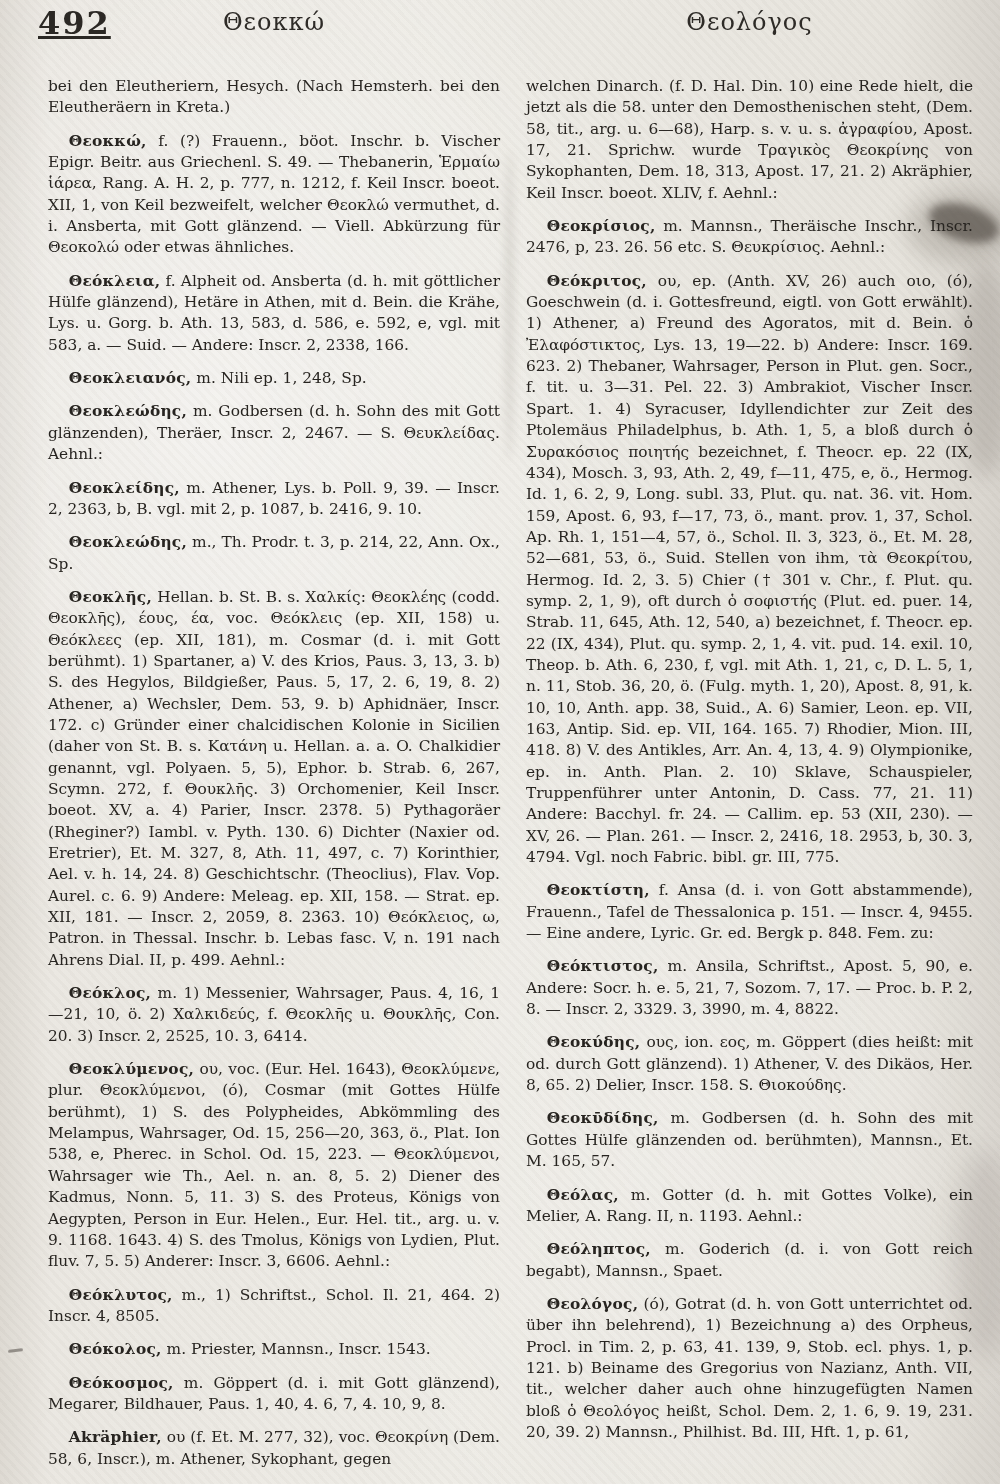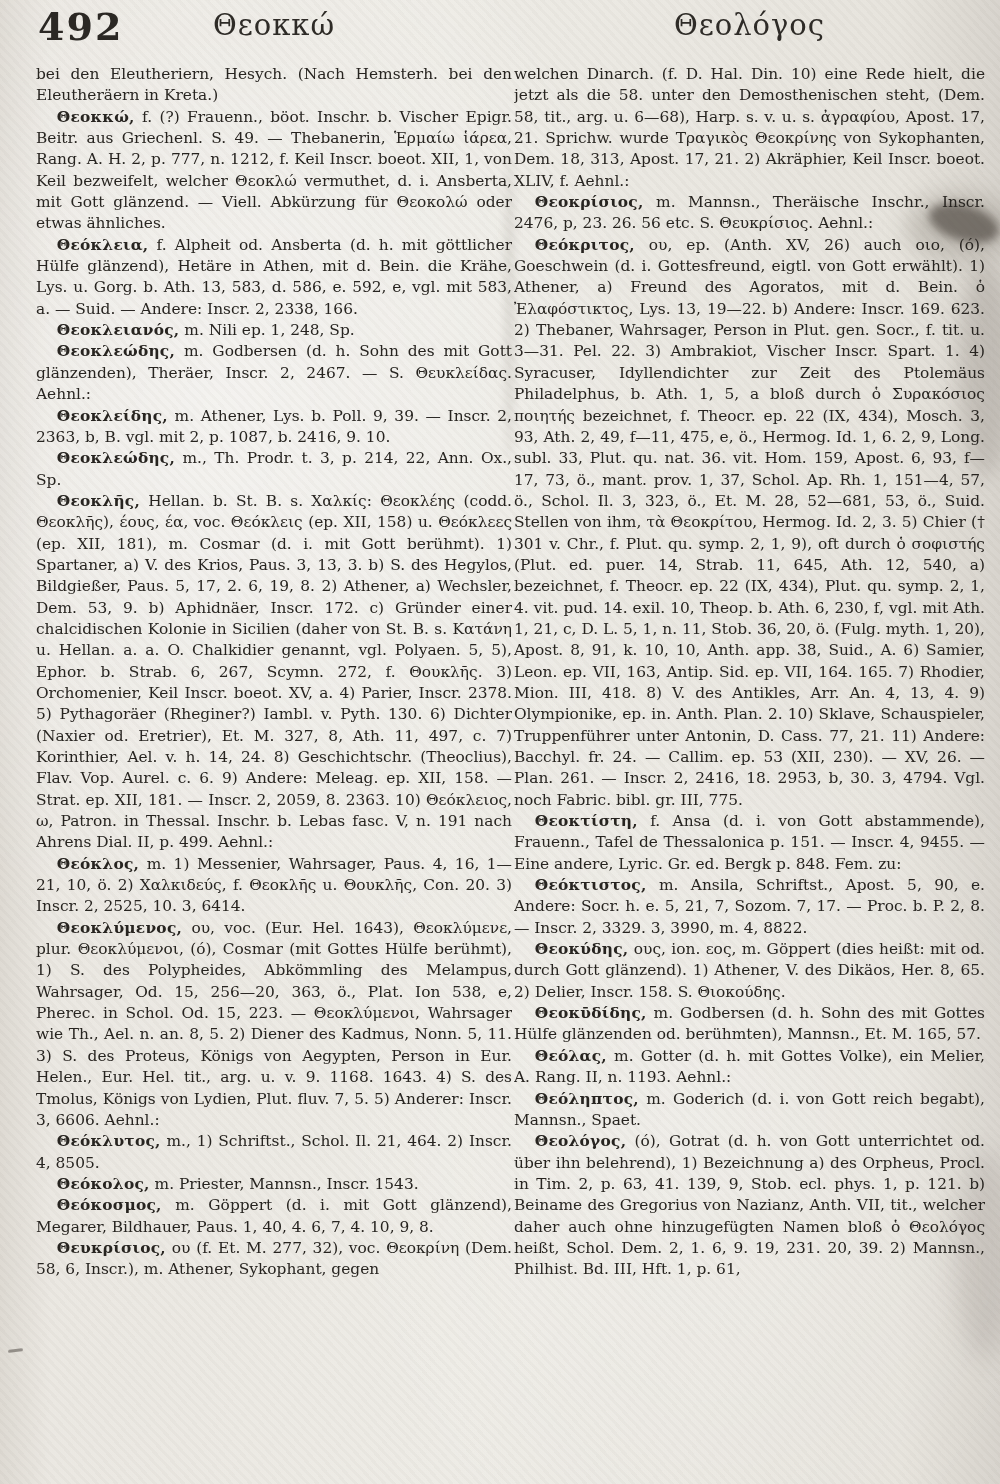--- a/index.html
+++ b/index.html
@@ -14,35 +14,35 @@
       radial-gradient(ellipse 620px 820px at 22% 28%, rgba(255,255,255,0.45), rgba(255,255,255,0) 70%),
       radial-gradient(ellipse 500px 700px at 70% 75%, rgba(255,255,255,0.25), rgba(255,255,255,0) 75%),
       linear-gradient(90deg, #ddd9d2 0%, #eae7e1 5%, #edebe5 45%, #e6e3dc 90%, #d7d3cc 100%);
   }
   .paper::after {
     content:""; position:absolute; inset:0;
     background:repeating-linear-gradient(47deg, rgba(120,114,106,0.035) 0 3px, rgba(255,255,255,0.03) 3px 7px);
   }
   .pagenum {
     position:absolute; left:38px; top:4px;
-    font-size:38px; font-weight:bold; letter-spacing:2px; color:#2b2824;
+    font-size:32px; font-weight:bold; letter-spacing:2px; color:#2b2824;text-decoration:underline;
   }
   .colhead {
-    position:absolute; top:8px; font-size:29px; color:#2e2b27; letter-spacing:1px;
+    position:absolute; top:8px; font-size:24px; color:#2e2b27; letter-spacing:1px;
     text-align:center;
   }
   #head-left  { left:36px;  width:476px; }
   #head-right { left:514px; width:471px; }
   .col {
     position:absolute; top:64px; height:1414px; overflow:hidden;
     text-align:justify; font-size:15.4px; line-height:21.35px; color:#272420;
   }
   #col-left  { left:36px;  width:476px; }
   #col-right { left:514px; width:471px; }
-  .entry { margin:0; text-indent:1.35em; }
+  .entry { margin:12px; text-indent:1.35em; }
   .entry.cont { text-indent:0; }
   .headword { font-weight:bold; letter-spacing:0.25px; }
   .smudge { position:absolute; border-radius:50%; pointer-events:none; }
   #blot-halo   { left:905px; top:192px; width:110px; height:70px; background:rgba(125,118,109,0.30); filter:blur(11px); }
   #blot-dark   { left:928px; top:205px; width:72px;  height:36px; background:rgba(66,60,54,0.60);  filter:blur(4px); transform:rotate(16deg); }
   #edge-streak { left:958px; top:262px; width:55px;  height:215px; background:rgba(128,122,114,0.28); filter:blur(10px); }
   #edge-streak2{ left:955px; top:1150px; width:60px; height:210px; background:rgba(135,129,121,0.22); filter:blur(12px); }
   #gutter-shade{ left:505px; top:150px; width:9px;  height:310px; background:rgba(145,139,131,0.22); filter:blur(4px); }
   #pen-mark    { left:8px;  top:1349px; width:15px; height:3px; background:rgba(84,79,72,0.55); border-radius:2px; transform:rotate(-7deg); filter:blur(0.4px); }
 </style>
@@ -69,21 +69,21 @@
     <p class="entry"><span class="headword">Θεοκλειανός,</span><span> m. Nili ep. 1, 248, Sp.</span></p>
     <p class="entry"><span class="headword">Θεοκλεώδης,</span><span> m. Godbersen (d. h. Sohn des mit Gott glänzenden), Theräer, Inscr. 2, 2467. — S. Θευκλείδας. Aehnl.:</span></p>
     <p class="entry"><span class="headword">Θεοκλείδης,</span><span> m. Athener, Lys. b. Poll. 9, 39. — Inscr. 2, 2363, b, B. vgl. mit 2, p. 1087, b. 2416, 9. 10.</span></p>
     <p class="entry"><span class="headword">Θεοκλεώδης,</span><span> m., Th. Prodr. t. 3, p. 214, 22, Ann. Ox., Sp.</span></p>
     <p class="entry"><span class="headword">Θεοκλῆς,</span><span> Hellan. b. St. B. s. Χαλκίς: Θεοκλέης (codd. Θεοκλῆς), έους, έα, voc. Θεόκλεις (ep. XII, 158) u. Θεόκλεες (ep. XII, 181), m. Cosmar (d. i. mit Gott berühmt). 1) Spartaner, a) V. des Krios, Paus. 3, 13, 3. b) S. des Hegylos, Bildgießer, Paus. 5, 17, 2. 6, 19, 8. 2) Athener, a) Wechsler, Dem. 53, 9. b) Aphidnäer, Inscr. 172. c) Gründer einer chalcidischen Kolonie in Sicilien (daher von St. B. s. Κατάνη u. Hellan. a. a. O. Chalkidier genannt, vgl. Polyaen. 5, 5), Ephor. b. Strab. 6, 267, Scymn. 272, f. Θουκλῆς. 3) Orchomenier, Keil Inscr. boeot. XV, a. 4) Parier, Inscr. 2378. 5) Pythagoräer (Rheginer?) Iambl. v. Pyth. 130. 6) Dichter (Naxier od. Eretrier), Et. M. 327, 8, Ath. 11, 497, c. 7) Korinthier, Ael. v. h. 14, 24. 8) Geschichtschr. (Theoclius), Flav. Vop. Aurel. c. 6. 9) Andere: Meleag. ep. XII, 158. — Strat. ep. XII, 181. — Inscr. 2, 2059, 8. 2363. 10) Θεόκλειος, ω, Patron. in Thessal. Inschr. b. Lebas fasc. V, n. 191 nach Ahrens Dial. II, p. 499. Aehnl.:</span></p>
     <p class="entry"><span class="headword">Θεόκλος,</span><span> m. 1) Messenier, Wahrsager, Paus. 4, 16, 1—21, 10, ö. 2) Χαλκιδεύς, f. Θεοκλῆς u. Θουκλῆς, Con. 20. 3) Inscr. 2, 2525, 10. 3, 6414.</span></p>
     <p class="entry"><span class="headword">Θεοκλύμενος,</span><span> ου, voc. (Eur. Hel. 1643), Θεοκλύμενε, plur. Θεοκλύμενοι, (ό), Cosmar (mit Gottes Hülfe berühmt), 1) S. des Polypheides, Abkömmling des Melampus, Wahrsager, Od. 15, 256—20, 363, ö., Plat. Ion 538, e, Pherec. in Schol. Od. 15, 223. — Θεοκλύμενοι, Wahrsager wie Th., Ael. n. an. 8, 5. 2) Diener des Kadmus, Nonn. 5, 11. 3) S. des Proteus, Königs von Aegypten, Person in Eur. Helen., Eur. Hel. tit., arg. u. v. 9. 1168. 1643. 4) S. des Tmolus, Königs von Lydien, Plut. fluv. 7, 5. 5) Anderer: Inscr. 3, 6606. Aehnl.:</span></p>
     <p class="entry"><span class="headword">Θεόκλυτος,</span><span> m., 1) Schriftst., Schol. Il. 21, 464. 2) Inscr. 4, 8505.</span></p>
     <p class="entry"><span class="headword">Θεόκολος,</span><span> m. Priester, Mannsn., Inscr. 1543.</span></p>
     <p class="entry"><span class="headword">Θεόκοσμος,</span><span> m. Göppert (d. i. mit Gott glänzend), Megarer, Bildhauer, Paus. 1, 40, 4. 6, 7, 4. 10, 9, 8.</span></p>
-    <p class="entry"><span class="headword">Θευκρίσιος,</span><span> ου (f. Et. M. 277, 32), voc. Θεοκρίνη (Dem. 58, 6, Inscr.), m. Athener, Sykophant, gegen</span></p>
+    <p class="entry"><span class="headword">Akräphier,</span><span> ου (f. Et. M. 277, 32), voc. Θεοκρίνη (Dem. 58, 6, Inscr.), m. Athener, Sykophant, gegen</span></p>
   </div>
 <div class="col" id="col-right">
     <p class="entry cont"><span>welchen Dinarch. (f. D. Hal. Din. 10) eine Rede hielt, die jetzt als die 58. unter den Demosthenischen steht, (Dem. 58, tit., arg. u. 6—68), Harp. s. v. u. s. ἀγραφίου, Apost. 17, 21. Sprichw. wurde Τραγικὸς Θεοκρίνης von Sykophanten, Dem. 18, 313, Apost. 17, 21. 2) Akräphier, Keil Inscr. boeot. XLIV, f. Aehnl.:</span></p>
     <p class="entry"><span class="headword">Θεοκρίσιος,</span><span> m. Mannsn., Theräische Inschr., Inscr. 2476, p, 23. 26. 56 etc. S. Θευκρίσιος. Aehnl.:</span></p>
     <p class="entry"><span class="headword">Θεόκριτος,</span><span> ου, ep. (Anth. XV, 26) auch οιο, (ό), Goeschwein (d. i. Gottesfreund, eigtl. von Gott erwählt). 1) Athener, a) Freund des Agoratos, mit d. Bein. ὁ Ἐλαφόστικτος, Lys. 13, 19—22. b) Andere: Inscr. 169. 623. 2) Thebaner, Wahrsager, Person in Plut. gen. Socr., f. tit. u. 3—31. Pel. 22. 3) Ambrakiot, Vischer Inscr. Spart. 1. 4) Syracuser, Idyllendichter zur Zeit des Ptolemäus Philadelphus, b. Ath. 1, 5, a bloß durch ὁ Συρακόσιος ποιητής bezeichnet, f. Theocr. ep. 22 (IX, 434), Mosch. 3, 93, Ath. 2, 49, f—11, 475, e, ö., Hermog. Id. 1, 6. 2, 9, Long. subl. 33, Plut. qu. nat. 36. vit. Hom. 159, Apost. 6, 93, f—17, 73, ö., mant. prov. 1, 37, Schol. Ap. Rh. 1, 151—4, 57, ö., Schol. Il. 3, 323, ö., Et. M. 28, 52—681, 53, ö., Suid. Stellen von ihm, τὰ Θεοκρίτου, Hermog. Id. 2, 3. 5) Chier († 301 v. Chr., f. Plut. qu. symp. 2, 1, 9), oft durch ὁ σοφιστής (Plut. ed. puer. 14, Strab. 11, 645, Ath. 12, 540, a) bezeichnet, f. Theocr. ep. 22 (IX, 434), Plut. qu. symp. 2, 1, 4. vit. pud. 14. exil. 10, Theop. b. Ath. 6, 230, f, vgl. mit Ath. 1, 21, c, D. L. 5, 1, n. 11, Stob. 36, 20, ö. (Fulg. myth. 1, 20), Apost. 8, 91, k. 10, 10, Anth. app. 38, Suid., A. 6) Samier, Leon. ep. VII, 163, Antip. Sid. ep. VII, 164. 165. 7) Rhodier, Mion. III, 418. 8) V. des Antikles, Arr. An. 4, 13, 4. 9) Olympionike, ep. in. Anth. Plan. 2. 10) Sklave, Schauspieler, Truppenführer unter Antonin, D. Cass. 77, 21. 11) Andere: Bacchyl. fr. 24. — Callim. ep. 53 (XII, 230). — XV, 26. — Plan. 261. — Inscr. 2, 2416, 18. 2953, b, 30. 3, 4794. Vgl. noch Fabric. bibl. gr. III, 775.</span></p>
     <p class="entry"><span class="headword">Θεοκτίστη,</span><span> f. Ansa (d. i. von Gott abstammende), Frauenn., Tafel de Thessalonica p. 151. — Inscr. 4, 9455. — Eine andere, Lyric. Gr. ed. Bergk p. 848. Fem. zu:</span></p>
     <p class="entry"><span class="headword">Θεόκτιστος,</span><span> m. Ansila, Schriftst., Apost. 5, 90, e. Andere: Socr. h. e. 5, 21, 7, Sozom. 7, 17. — Proc. b. P. 2, 8. — Inscr. 2, 3329. 3, 3990, m. 4, 8822.</span></p>
     <p class="entry"><span class="headword">Θεοκύδης,</span><span> ους, ion. εος, m. Göppert (dies heißt: mit od. durch Gott glänzend). 1) Athener, V. des Dikäos, Her. 8, 65. 2) Delier, Inscr. 158. S. Θιοκούδης.</span></p>
     <p class="entry"><span class="headword">Θεοκῡδίδης,</span><span> m. Godbersen (d. h. Sohn des mit Gottes Hülfe glänzenden od. berühmten), Mannsn., Et. M. 165, 57.</span></p>
     <p class="entry"><span class="headword">Θεόλας,</span><span> m. Gotter (d. h. mit Gottes Volke), ein Melier, A. Rang. II, n. 1193. Aehnl.:</span></p>

